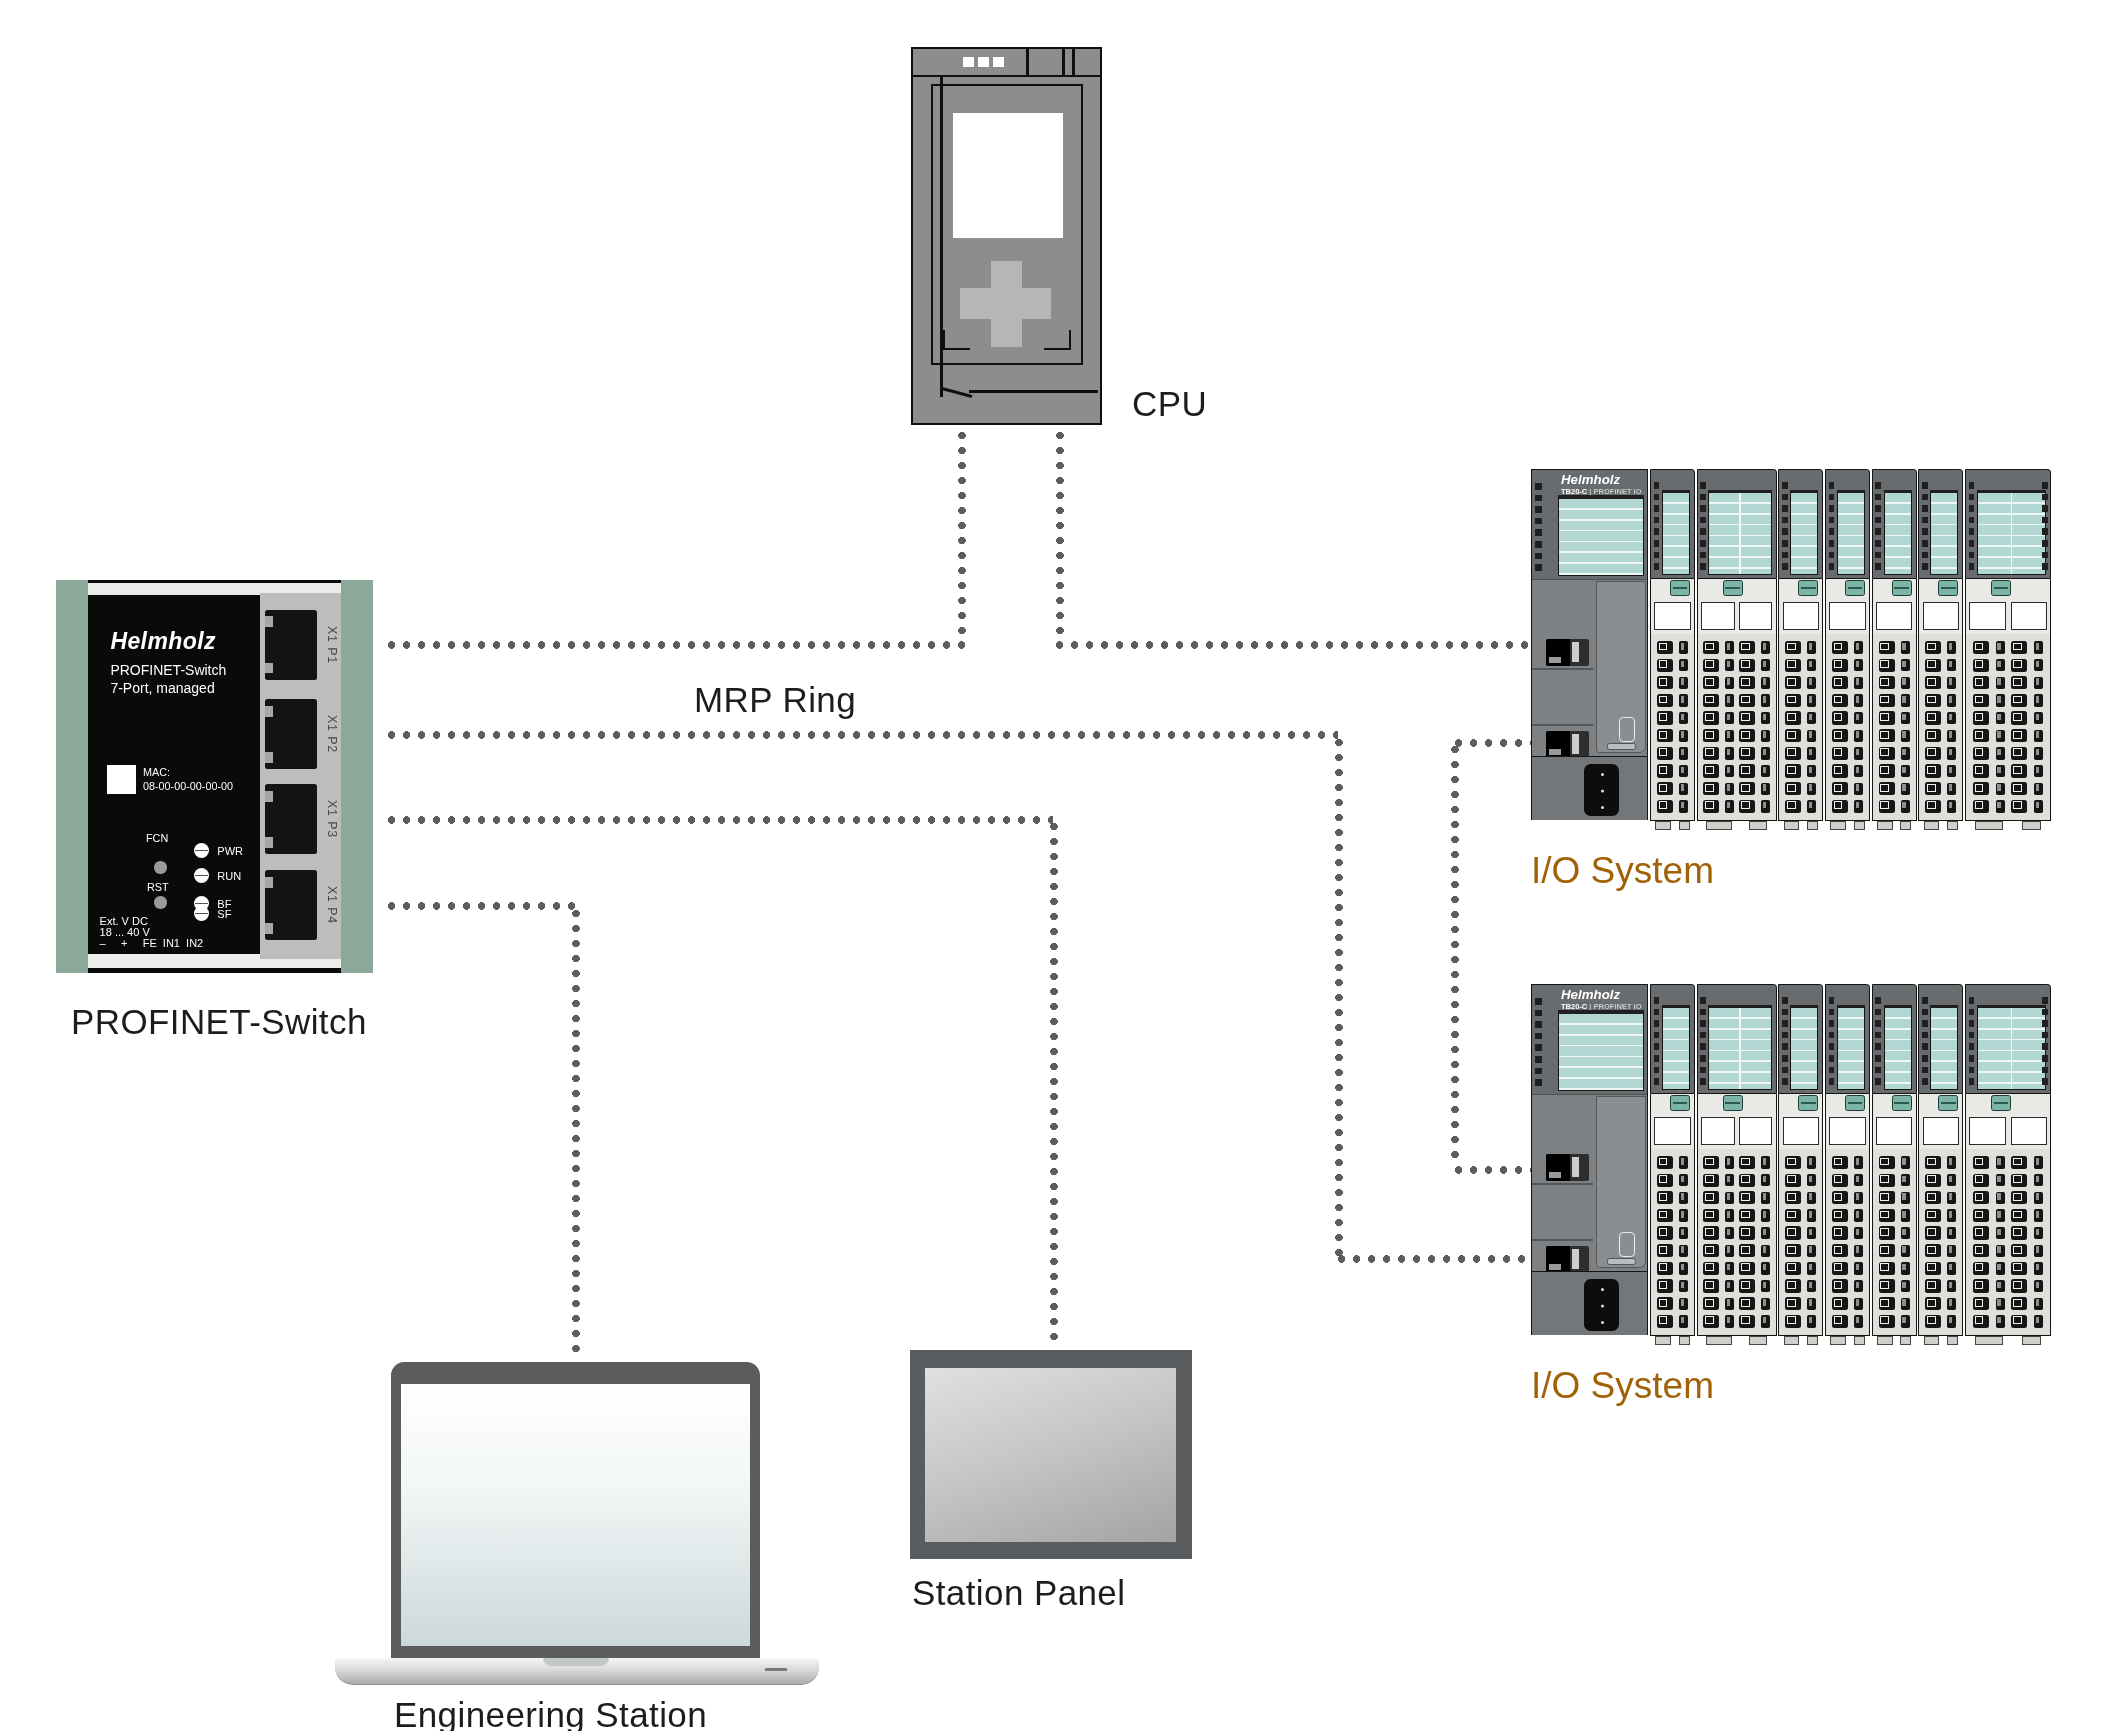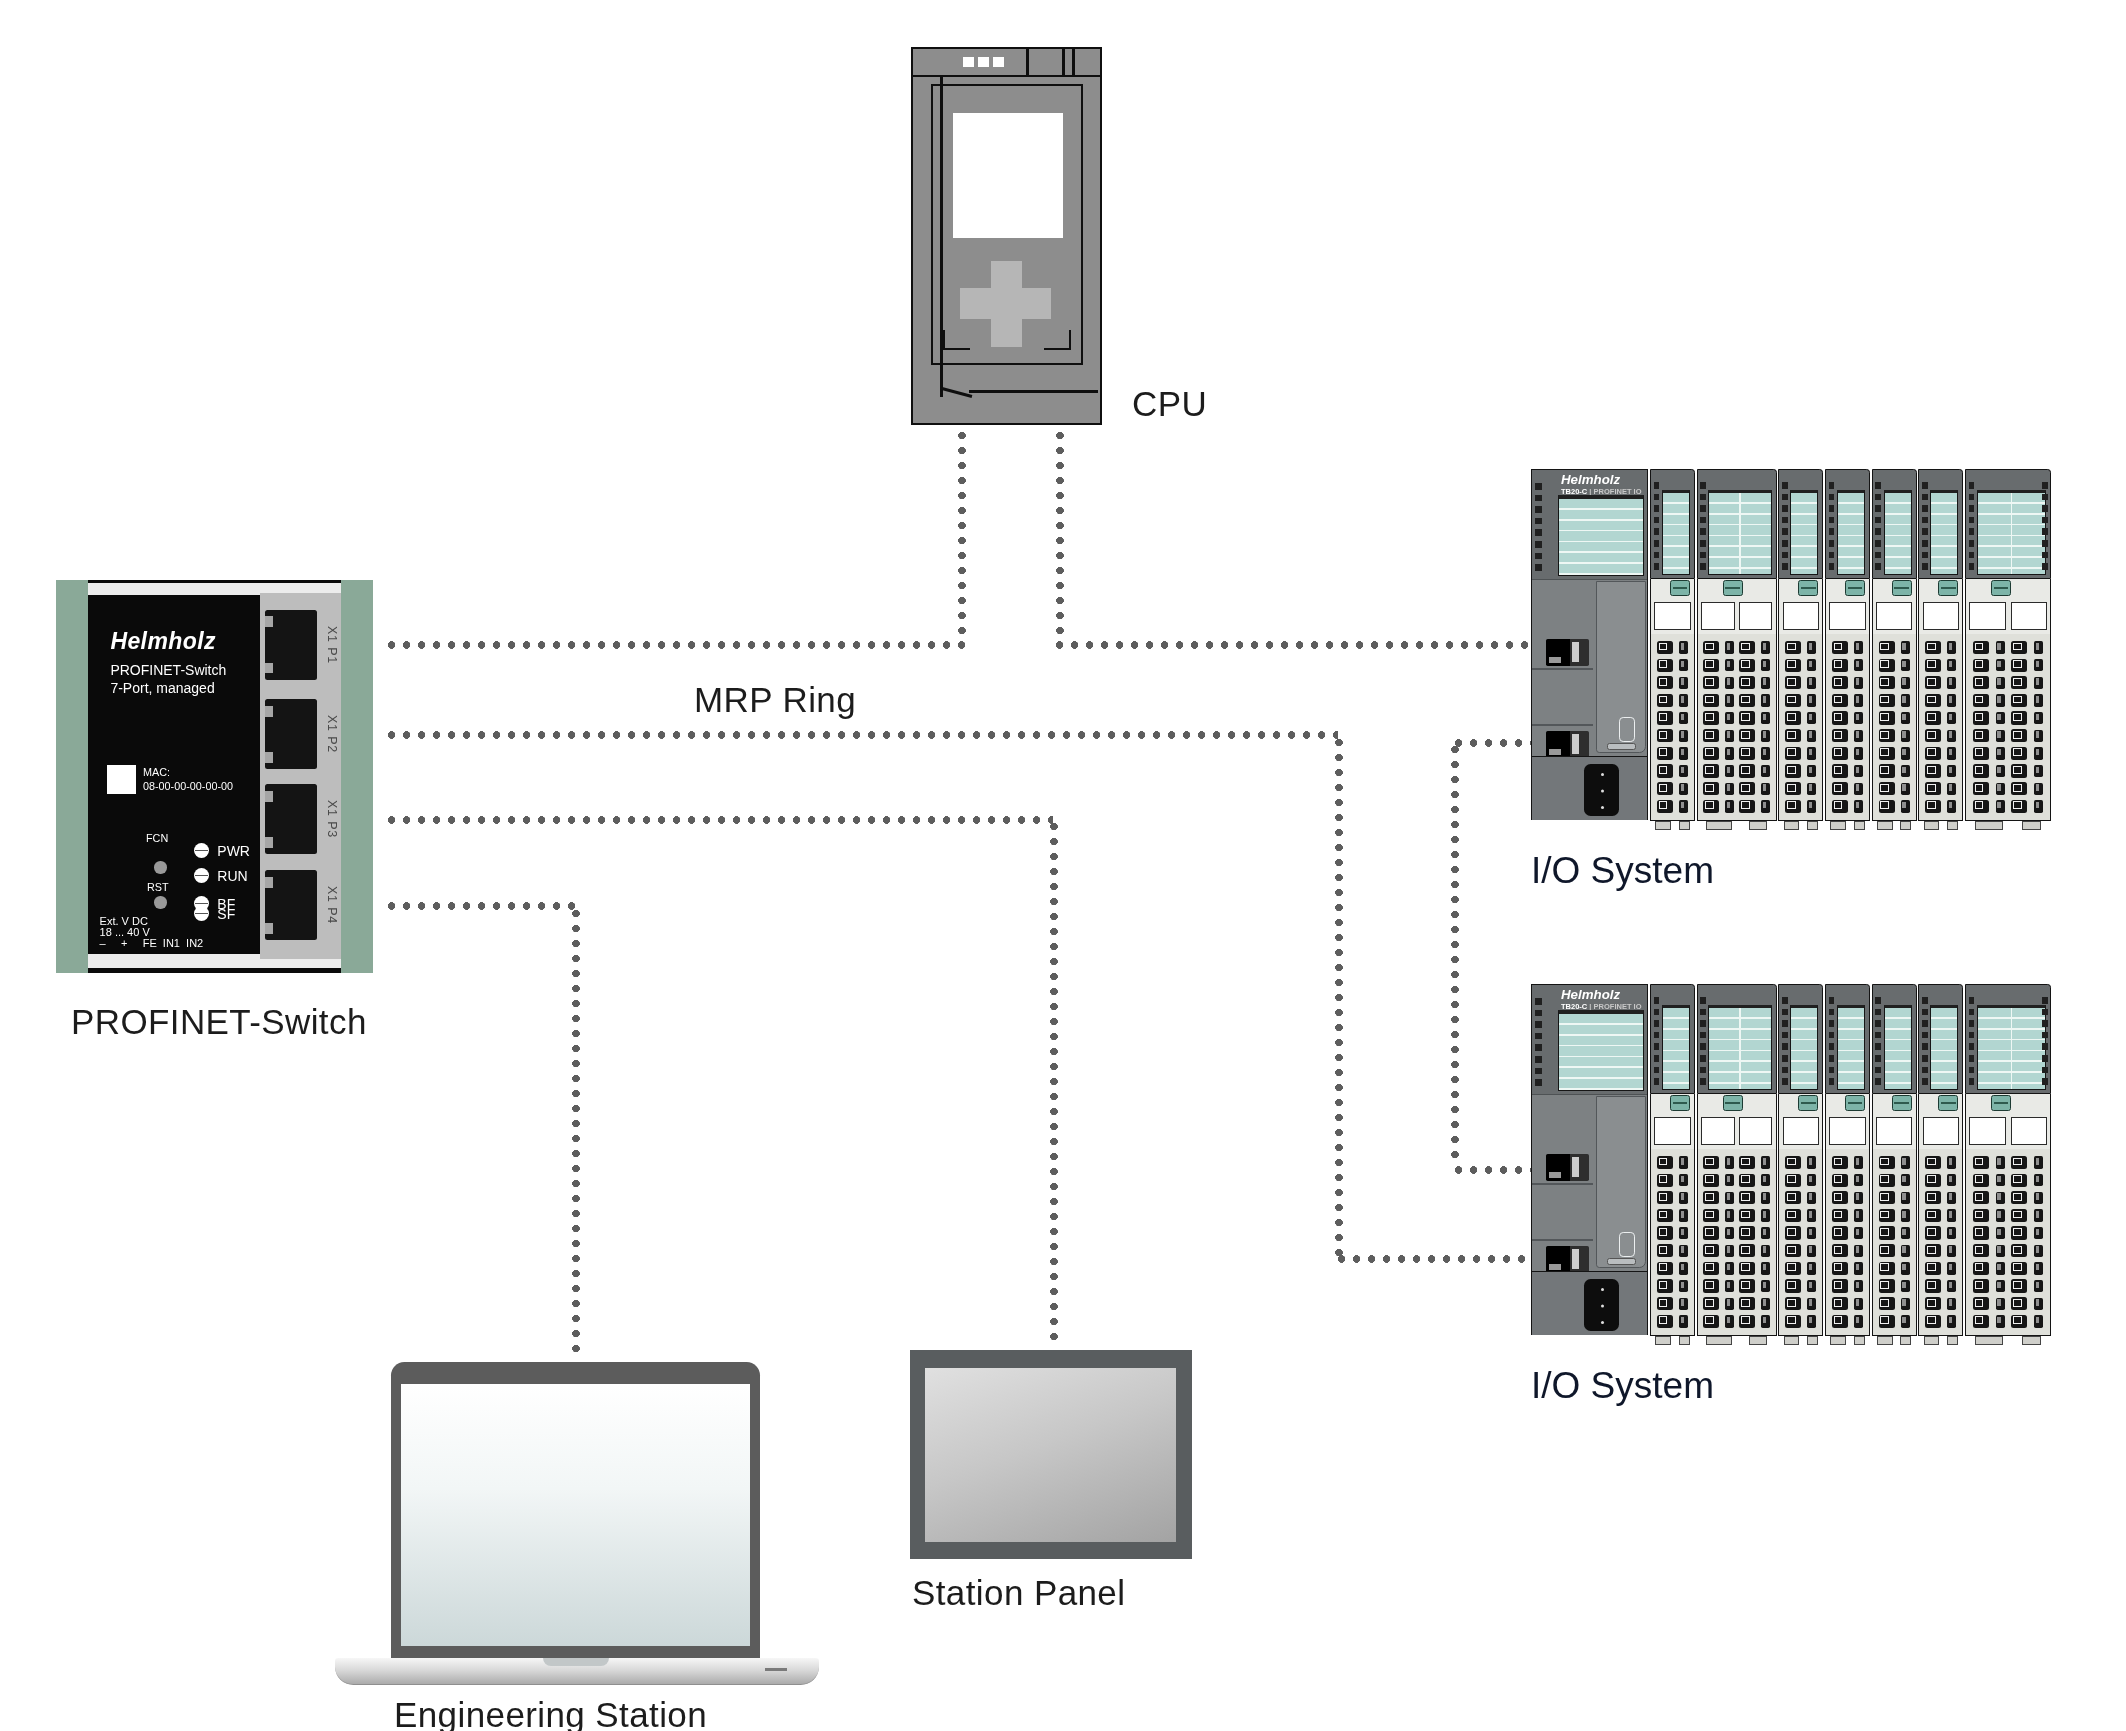--- a/index.html
+++ b/index.html
@@ -27,21 +27,21 @@
   .sw-strip.t{top:2.5px;} .sw-strip.b{top:374px;height:14px;}
   .sw-logo{position:absolute;left:22.4px;top:48px;font-size:23px;font-weight:bold;font-style:italic;color:#fff;letter-spacing:0.4px;}
   .sw-product{position:absolute;left:22.4px;top:81px;font-size:14px;color:#fff;line-height:18.3px;}
   .sw-macbox{position:absolute;left:19px;top:185px;width:29px;height:29px;background:#fff;}
   .sw-mac{position:absolute;left:55px;top:185px;font-size:10.8px;color:#fff;line-height:14px;}
   .sw-smalllbl{position:absolute;font-size:10.8px;color:#fff;}
   .sw-btn{position:absolute;width:12.5px;height:12.5px;border-radius:50%;background:#9a9a9a;}
   .led-row{position:absolute;left:106px;display:flex;align-items:center;gap:8.3px;height:15px;}
   .led{width:15px;height:15px;border-radius:50%;background:#ffffff;position:relative;flex:none;}
   .led::after{content:'';position:absolute;left:0.8px;right:0.8px;top:6.6px;height:1.7px;background:#555;}
-  .led-label{font-size:14px;color:#fff;}
+  .led-label{font-size:11px;color:#fff;}
   .sw-power{position:absolute;left:11.6px;top:336px;font-size:11px;line-height:10.8px;color:#fff;white-space:pre;}
   .sw-ports{position:absolute;left:172px;top:13.3px;width:81px;height:366px;background:#bdbdbd;}
   .port{position:absolute;left:0;width:100%;height:80px;}
   .port-jack{position:absolute;left:5px;top:5px;width:52px;height:70px;background:#141414;border-radius:2.5px;}
   .port-jack::before,.port-jack::after{content:'';position:absolute;left:0;width:7.5px;height:10.8px;background:#a6a6a6;}
   .port-jack::before{top:6.6px;} .port-jack::after{bottom:6.6px;}
   .port-label{position:absolute;right:1.7px;top:50%;transform:translateY(-50%);
               writing-mode:vertical-rl;font-size:12.5px;color:#4a4a4a;letter-spacing:0.8px;}
 
   
@@ -110,21 +110,21 @@
   .m-term{position:relative;height:187px;background:#dfe0da;border:1.7px solid #141414;border-top:none;
           display:flex;flex-direction:column;justify-content:space-evenly;padding:2.5px 0;}
   .t-row{display:flex;justify-content:space-evenly;align-items:center;}
   .t-big{width:16px;height:13.3px;background:#161616;border-radius:2.5px;position:relative;flex:none;}
   .t-big::after{content:'';position:absolute;left:1.7px;top:1.7px;width:6.6px;height:5.8px;border:1.7px solid #f2f2f2;}
   .t-small{width:9.1px;height:12.5px;background:#161616;border-radius:1.7px;position:relative;flex:none;}
   .t-small::after{content:'';position:absolute;left:1.7px;top:1.7px;width:3.3px;height:6.6px;background:#8f8f8f;}
   .m-feet{position:relative;height:9.1px;}
   .m-feet::before{content:'';position:absolute;left:12%;width:30%;height:6.6px;background:#cfcfca;border:0.8px solid #444;}
   .m-feet::after{content:'';position:absolute;right:12%;width:20%;height:6.6px;background:#cfcfca;border:0.8px solid #444;}
-  .io-caption{position:absolute;left:0;top:381px;font-size:37px;color:#0f172a;white-space:nowrap;}
+  .io-caption{position:absolute;left:0;top:381px;font-size:37px;color:#a16207;white-space:nowrap;}
 
   
   .laptop-frame{left:391px;top:1362px;width:369px;height:302px;background:#5c5c5c;border-radius:13.3px 13.3px 0 0;}
   .laptop-screen{position:absolute;left:10px;top:21.6px;right:10px;bottom:18.3px;
                  background:linear-gradient(180deg,#ffffff 0%,#f2f6f6 40%,#ccd8d9 100%);}
   .laptop-base{left:335px;top:1658px;width:484px;height:26.6px;
                background:linear-gradient(180deg,#f7f7f7,#d6d6d6 50%,#ababab);
                border-radius:3.3px 3.3px 18.3px 18.3px;border-bottom:1.7px solid #8f8f8f;}
   .laptop-notch{position:absolute;left:208px;top:0;width:66px;height:8.3px;background:#c2c7c8;border-radius:0 0 8.3px 8.3px;}
   .laptop-dash{position:absolute;left:430px;top:10px;width:21.6px;height:2.5px;background:#7a7a7a;}

